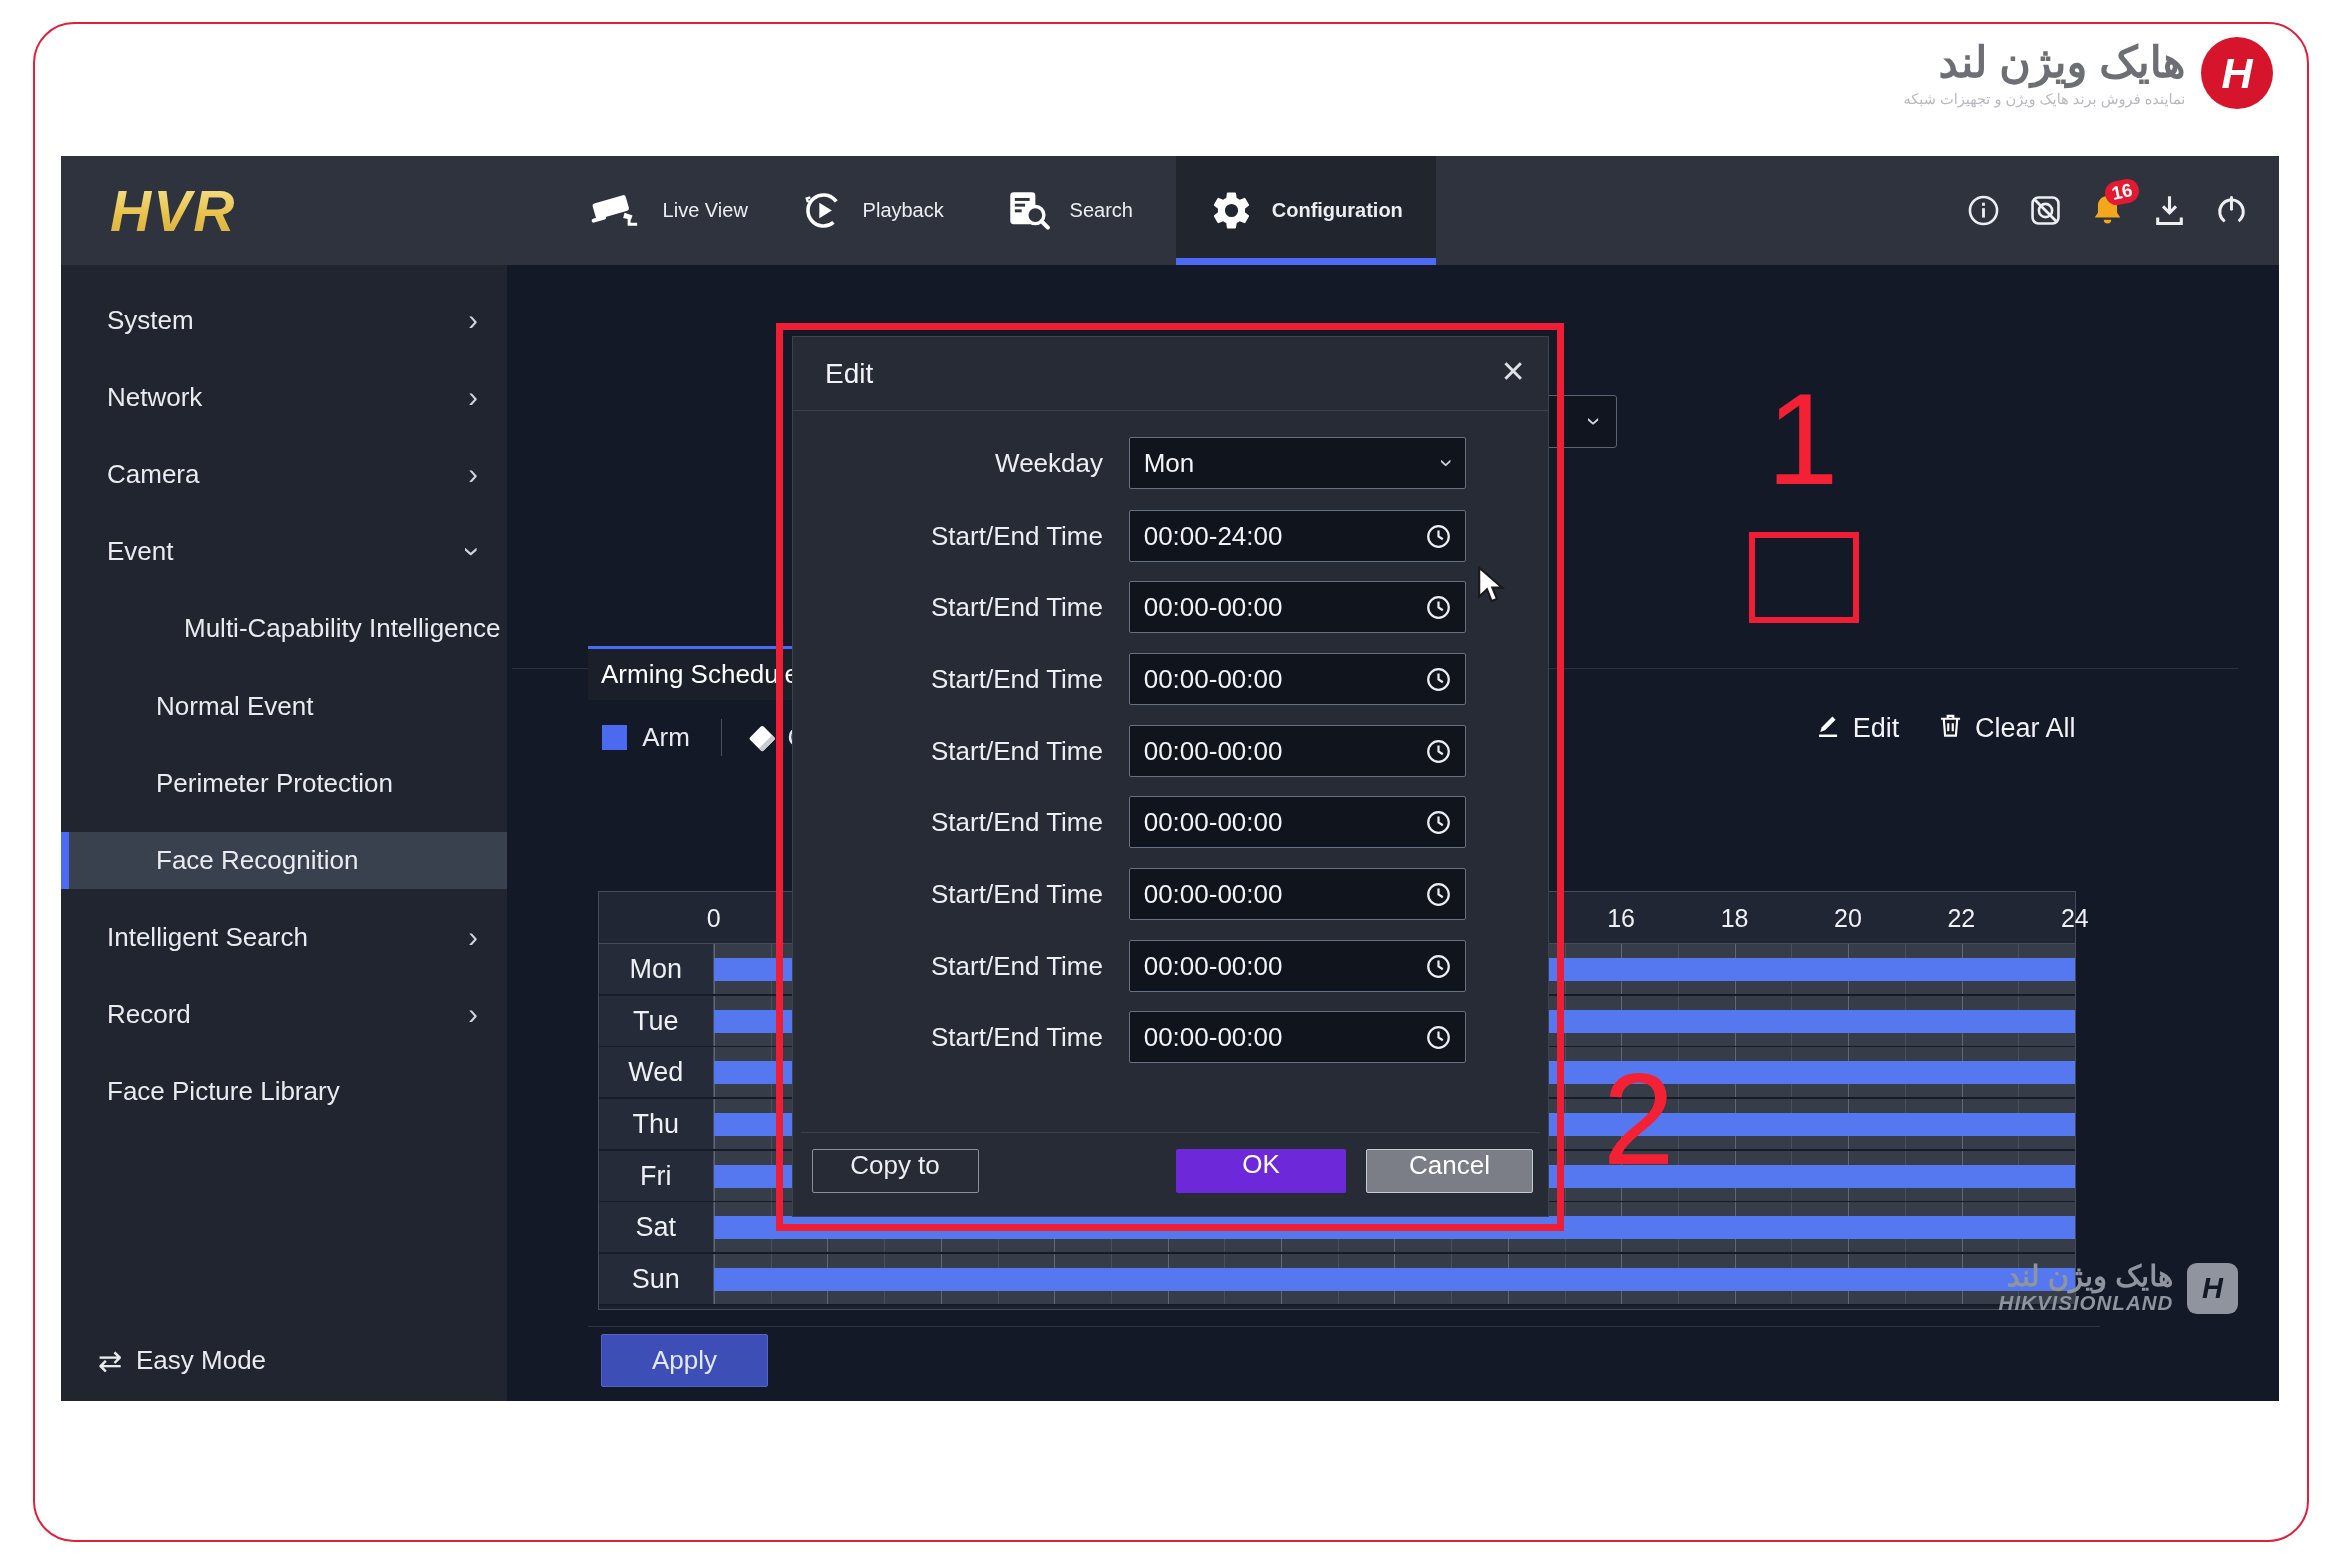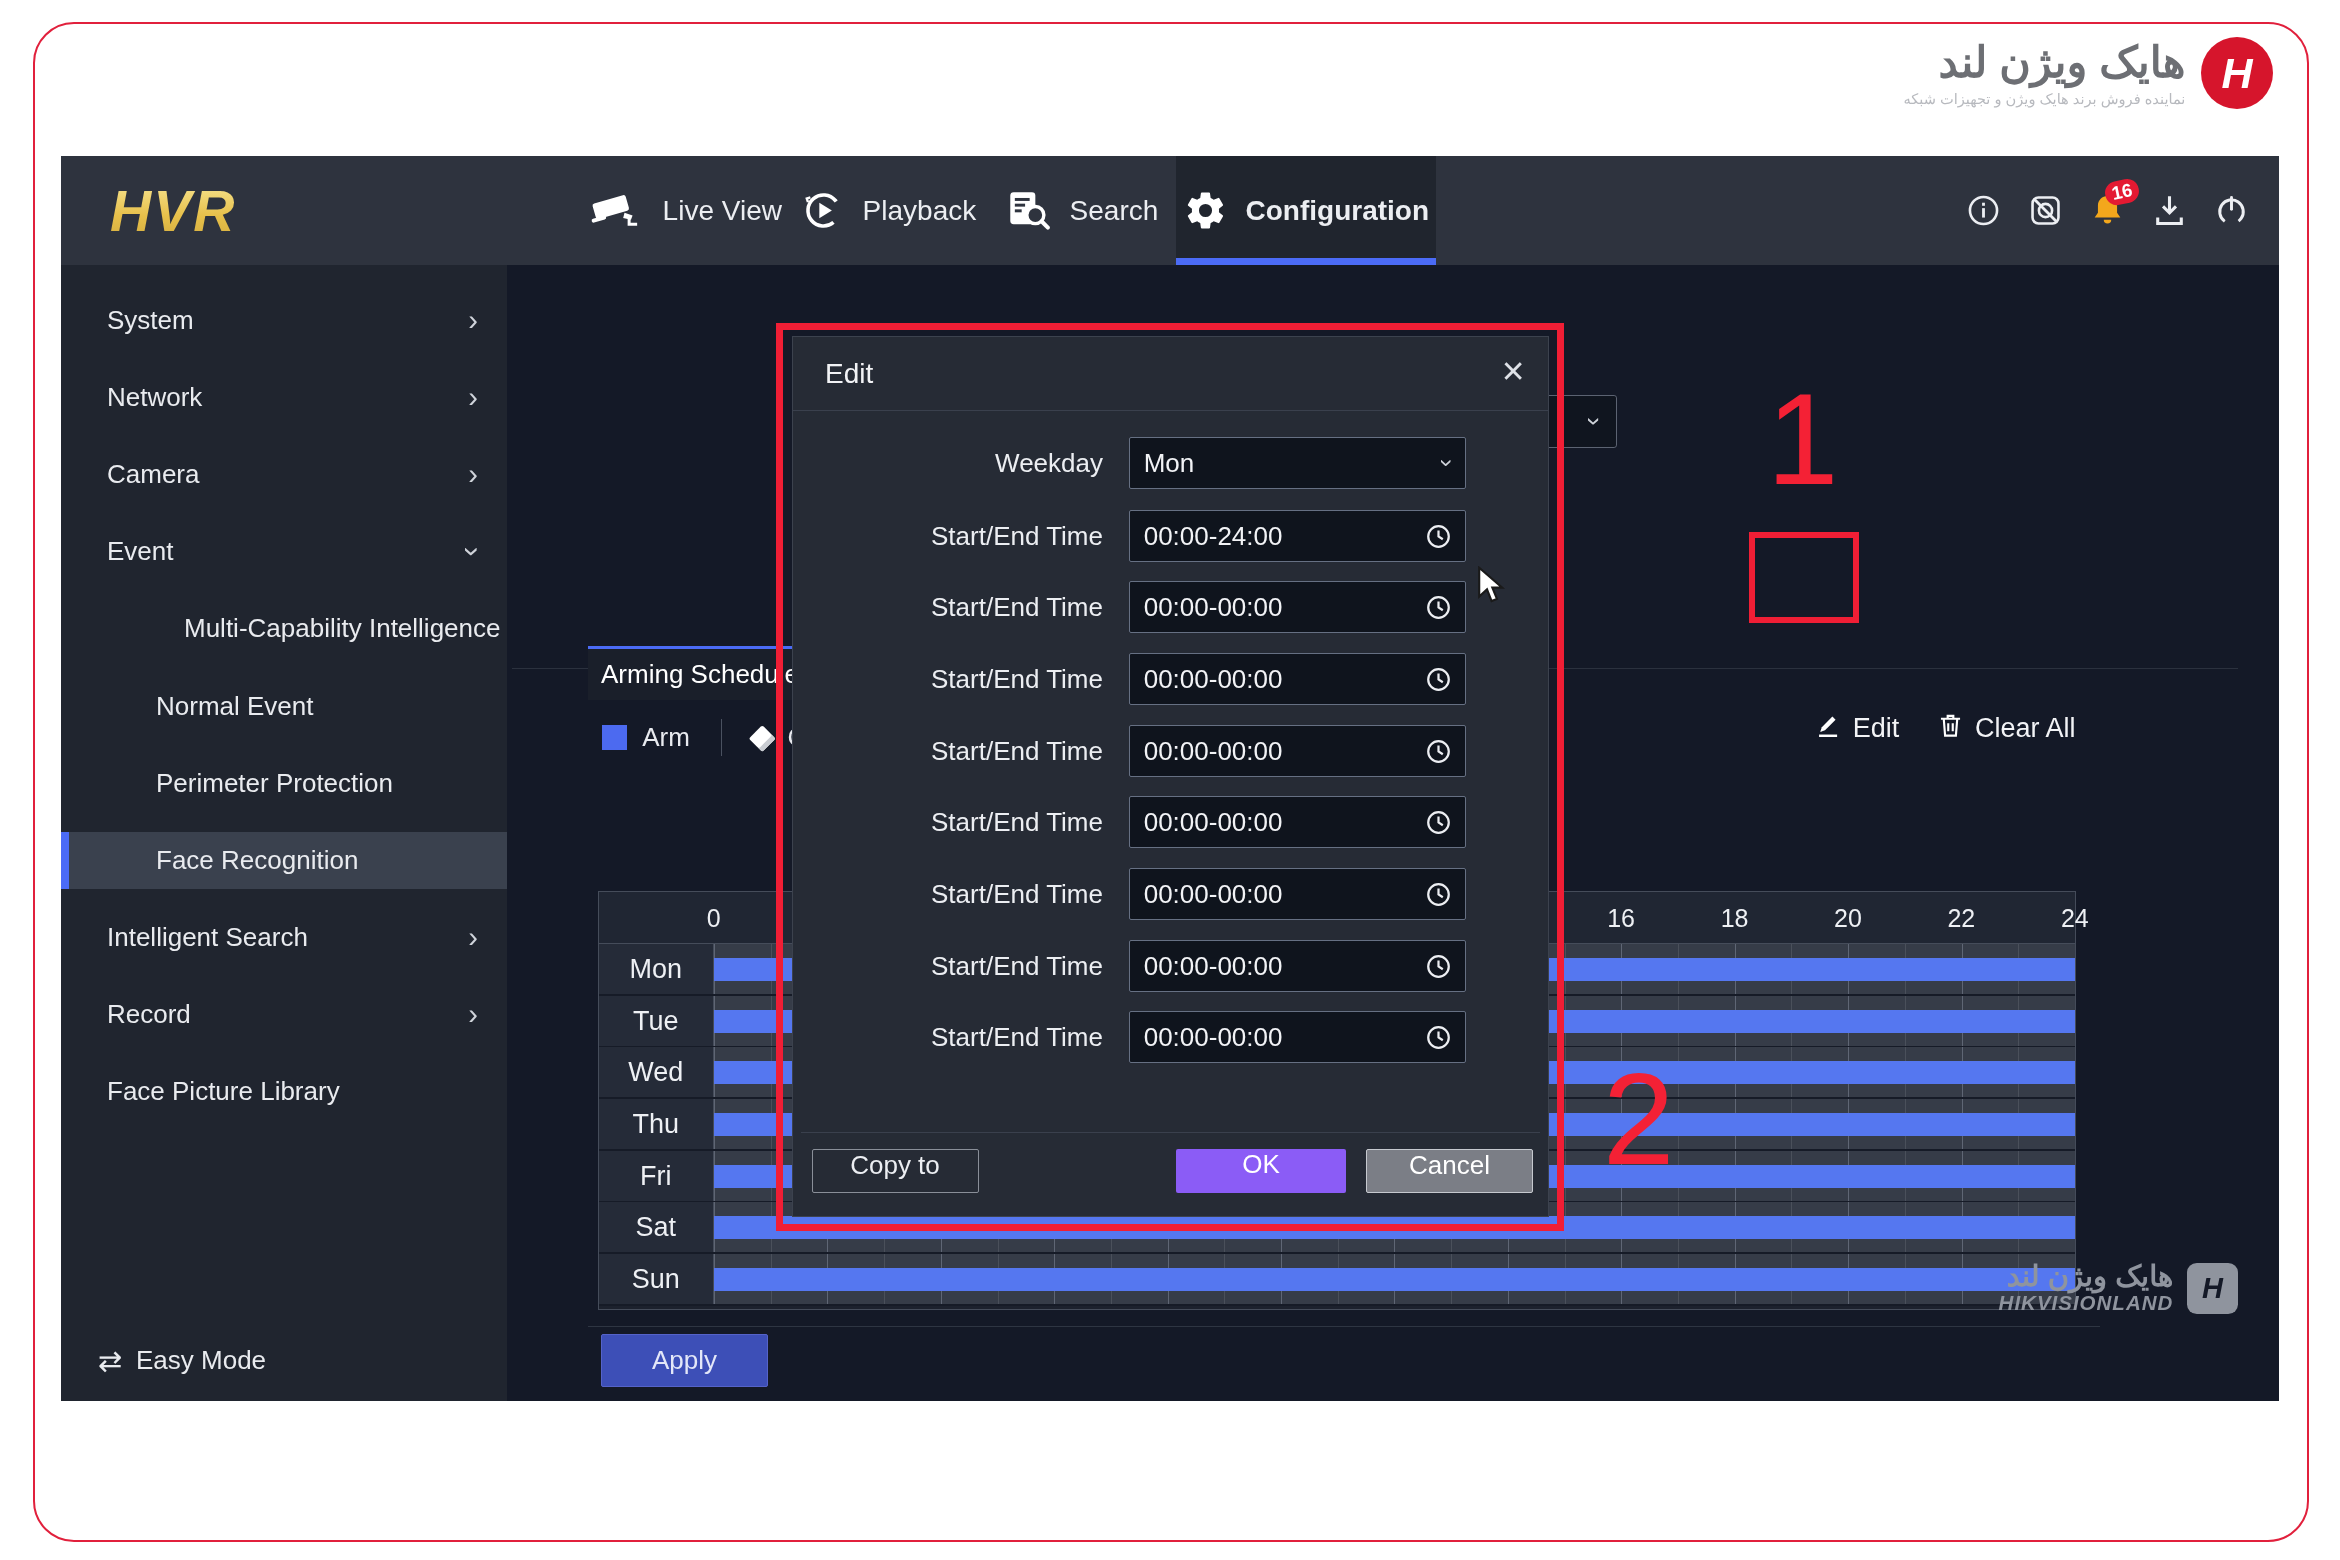--- a/index.html
+++ b/index.html
@@ -16,21 +16,21 @@
   .brand-name{color:#6d6f74;font-size:43px;font-weight:bold;line-height:47px;}
   .brand-tag{color:#b7b9be;font-size:14.6px;margin-top:3.9px;}
 
   
   .app{left:61px;top:156px;width:2218px;height:1245px;background:#141927;overflow:hidden;}
 
   
   .navbar{left:0;top:0;width:2218px;height:109px;background:#2e333e;}
   .hvr{left:49px;top:0;height:109px;display:flex;align-items:center;font-size:57px;font-weight:bold;font-style:italic;letter-spacing:2px;
        background:linear-gradient(180deg,#fdf3b0 10%,#e7c04a 55%,#caa43a 90%);-webkit-background-clip:text;background-clip:text;color:transparent;}
-  .nav-item{top:0;height:109px;display:flex;align-items:center;gap:17.6px;font-size:28px;color:#eceef2;}
+  .nav-item{top:0;height:109px;display:flex;align-items:center;gap:17.6px;font-size:20px;color:#eceef2;}
   .nav-item svg{display:block;}
   .nav-cfg{background:#20252e;justify-content:center;}
   .nav-cfg::after{content:"";position:absolute;left:0;right:0;bottom:0;height:6.8px;background:#4b6bf6;}
   .nav-right{right:31px;top:0;height:109px;display:flex;align-items:center;gap:29px;}
   .nav-ic{position:relative;width:33px;height:33px;display:flex;align-items:center;justify-content:center;}
   .badge{position:absolute;top:-13.7px;right:-15.6px;background:#e41a32;color:#fff;font-size:18.5px;font-weight:bold;
          padding:1px 6.8px;border-radius:11.7px;transform:rotate(-12deg);}
 
   
   .sidebar{left:0;top:109px;width:446px;height:1136px;background:#20252f;}
@@ -99,21 +99,21 @@
   .dlg-close{position:absolute;right:23.4px;top:13.7px;font-size:39px;color:#dfe2e8;line-height:1;}
   .form-row{position:absolute;left:0;right:0;height:52px;}
   .form-lbl{position:absolute;left:0;top:0;width:310px;height:52px;display:flex;align-items:center;justify-content:flex-end;font-size:26px;color:#eceef2;}
   .form-field{position:absolute;left:336px;top:0;width:337px;height:52px;background:#0f141d;border:1px solid #667083;border-radius:2px;
               box-sizing:border-box;display:flex;align-items:center;padding:0 13.7px;font-size:26px;color:#f2f3f6;}
   .form-field .chev{margin-left:auto;font-size:24.4px;color:#cfd3da;display:inline-block;transform:rotate(90deg);}
   .form-field .clock{margin-left:auto;display:flex;}
   .dlg-divider{position:absolute;left:7.8px;right:7.8px;top:795px;height:1px;background:#3a404d;}
   .dlg-btn{position:absolute;top:812px;height:44px;display:flex;justify-content:center;font-size:26px;border-radius:2px;box-sizing:border-box;}
   .btn-copy{left:18.5px;width:167px;border:1px solid #8a8f99;color:#eceef2;background:transparent;}
-  .btn-ok{left:383px;width:170px;background:#8b5cf6;color:#fff;}
+  .btn-ok{left:383px;width:170px;background:#6d28d9;color:#fff;}
   .btn-cancel{left:573px;width:167px;background:#7b7e86;border:1px solid #c6c9cf;color:#fff;}
 
   
   .anno{z-index:60;pointer-events:none;}
   .red-box-dialog{left:776px;top:323px;width:788px;height:908px;border:7.8px solid #f01e35;box-sizing:border-box;}
   .red-box-edit{left:1749px;top:532px;width:110px;height:91px;border:6.8px solid #f01e35;box-sizing:border-box;}
   .red-num{color:#f42135;font-size:129px;line-height:1;font-family:"Liberation Sans",sans-serif;}
   .num1{left:1752px;top:375px;width:101px;text-align:center;}
   .num2{left:1588px;top:1055px;width:101px;text-align:center;}
   .cursor{left:1476px;top:566px;z-index:90;}

